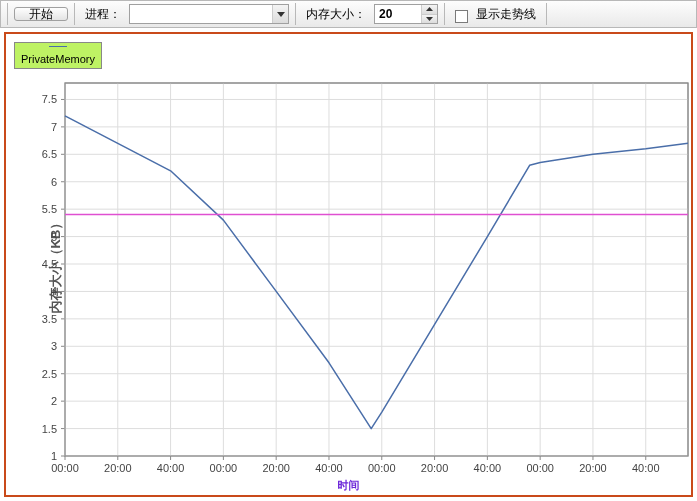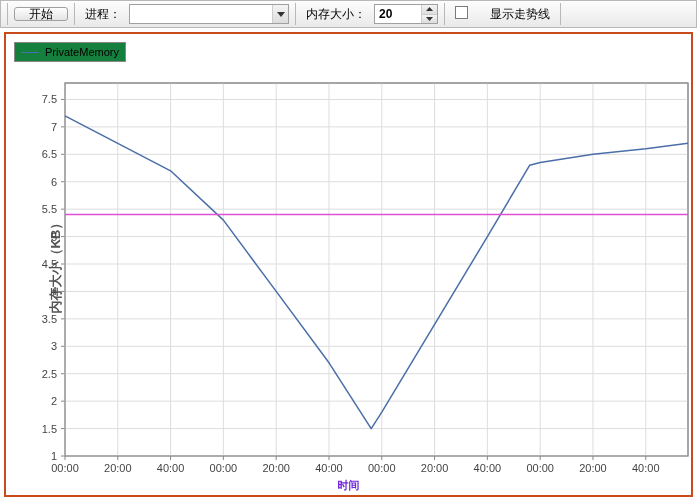--- a/index.html
+++ b/index.html
@@ -91,22 +91,22 @@
     border-left: 1px solid #ccc;
   }
   .spin .btns div {
     flex: 1;
     background: linear-gradient(#f4f4f4, #dcdcdc);
     display: flex; align-items: center; justify-content: center;
   }
   .spin .btns div:first-child { border-bottom: 1px solid #ccc; }
   .chk {
     display: flex;
-    align-items: flex-start;
-    gap: 22px;
+    align-items: flex-end;
+    gap: 8px;
     padding: 0 4px;
   }
   .chk .box {
     width: 13px; height: 13px;
     border: 1px solid #7a7a7a;
     background: #fff;
   }
   .chart-wrap {
     position: relative;
     width: 697px;
@@ -116,27 +116,28 @@
   .chart-border {
     position: absolute;
     left: 4px; top: 4px; right: 4px; bottom: 4px;
     border: 2px solid #c94a1a;
   }
   .legend {
     position: absolute;
     left: 14px;
     top: 14px;
     border: 1px solid #888;
-    background: #15803d;
+    background: #bef264;
     padding: 3px 6px;
     display: flex;
     align-items: center;
     gap: 6px;
     font-size: 11px;
     z-index: 5;
+    flex-direction: column;
   }
   .legend .swatch {
     width: 18px; height: 0;
     border-top: 1.5px solid #4a6ea9;
   }
   .ylabel {
     position: absolute;
     left: 8px;
     top: 50%;
     transform: translateY(-50%) rotate(-90deg);

